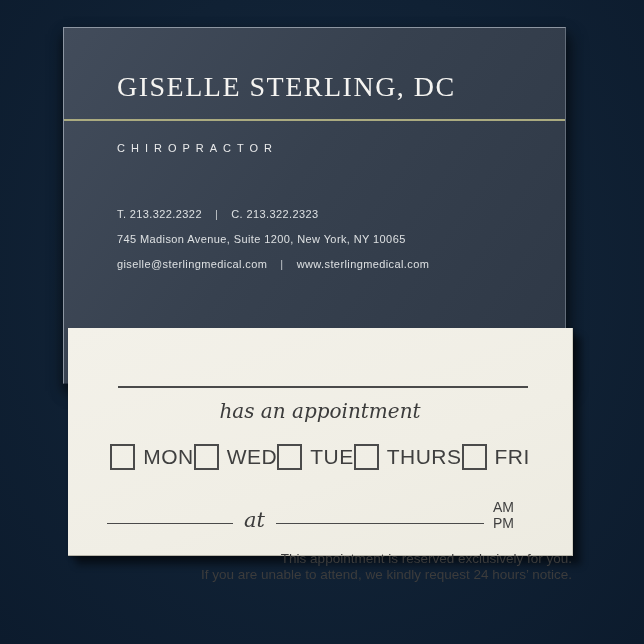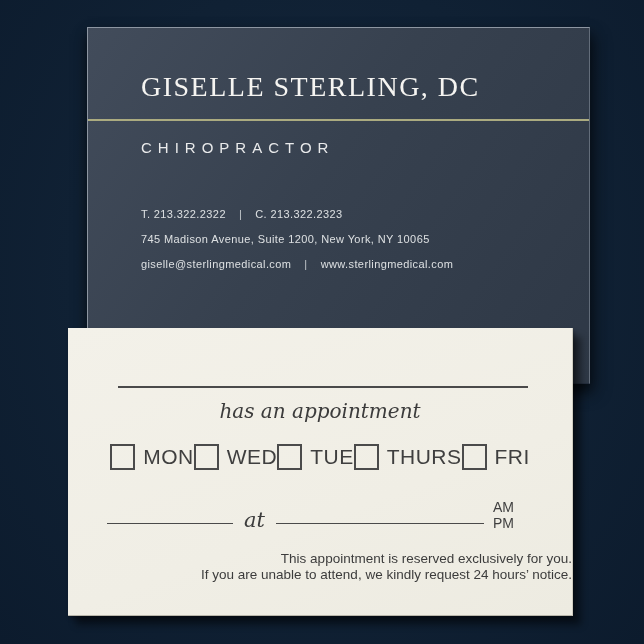--- a/index.html
+++ b/index.html
@@ -12,21 +12,21 @@
     position: relative;
     width: 644px;
     height: 644px;
     background: radial-gradient(ellipse at 50% 42%, #14263c 0%, #102134 55%, #0c1b2d 100%);
     overflow: hidden;
   }
 
   
   .card-navy {
     position: absolute;
-    left: 87px;
+    left: 63px;
     top: 27px;
     width: 503px;
     height: 357px;
     box-sizing: border-box;
     background: linear-gradient(125deg, #424c5b 0%, #37414f 45%, #2e3846 100%);
     border: 1px solid #8d96a2;
     border-right-color: #636d7a;
     border-bottom-color: #242e3d;
     box-shadow: 0 7px 12px rgba(0,0,0,0.55), 5px 9px 16px rgba(0,0,0,0.35);
   }
@@ -46,21 +46,21 @@
     left: 0;
     right: 0;
     top: 91px;
     height: 1.5px;
     background: #abab80;
   }
   .bc-profession {
     position: absolute;
     left: 53px;
     top: 110px;
-    font-size: 15px;
+    font-size: 11px;
     line-height: 20px;
     letter-spacing: 6px;
     color: #e9eaeb;
     white-space: nowrap;
   }
   .bc-contact {
     position: absolute;
     left: 53px;
     top: 174px;
     font-size: 11px;
@@ -74,21 +74,21 @@
     margin: 0 13px;
     color: #c3c8cc;
   }
 
   
   .card-cream {
     position: absolute;
     left: 68px;
     top: 328px;
     width: 505px;
-    height: 288px;
+    height: 228px;
     box-sizing: border-box;
     background: linear-gradient(160deg, #f3f1e9 0%, #f0eee5 60%, #edebe1 100%);
     border-right: 1px solid #cfccc0;
     border-bottom: 1px solid #b9b6aa;
     box-shadow: 8px 9px 7px rgba(0,0,0,0.45), 2px 3px 4px rgba(0,0,0,0.3);
     color: #3f3f3f;
   }
   .ap-name-line {
     position: absolute;
     left: 50px;

